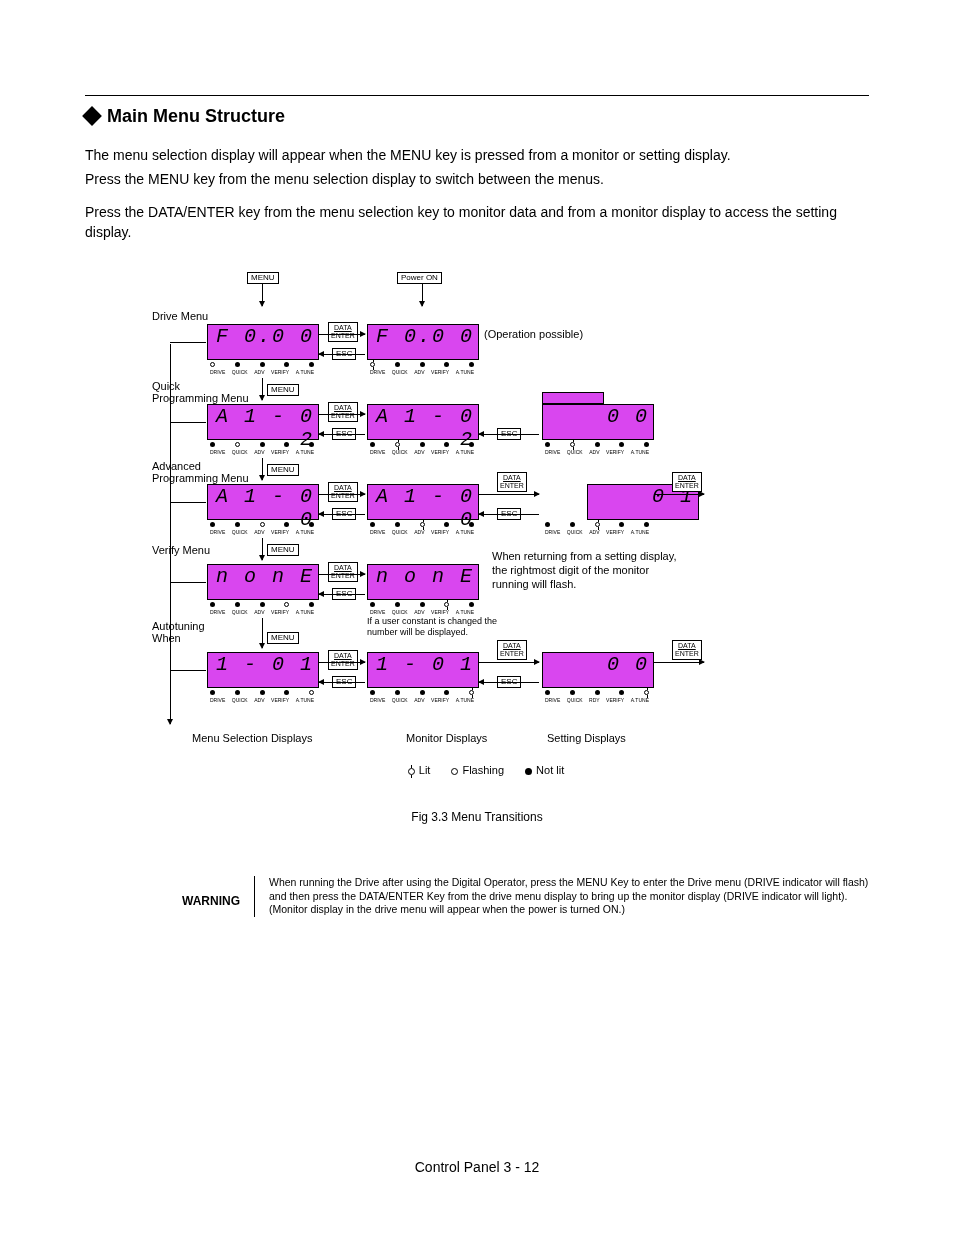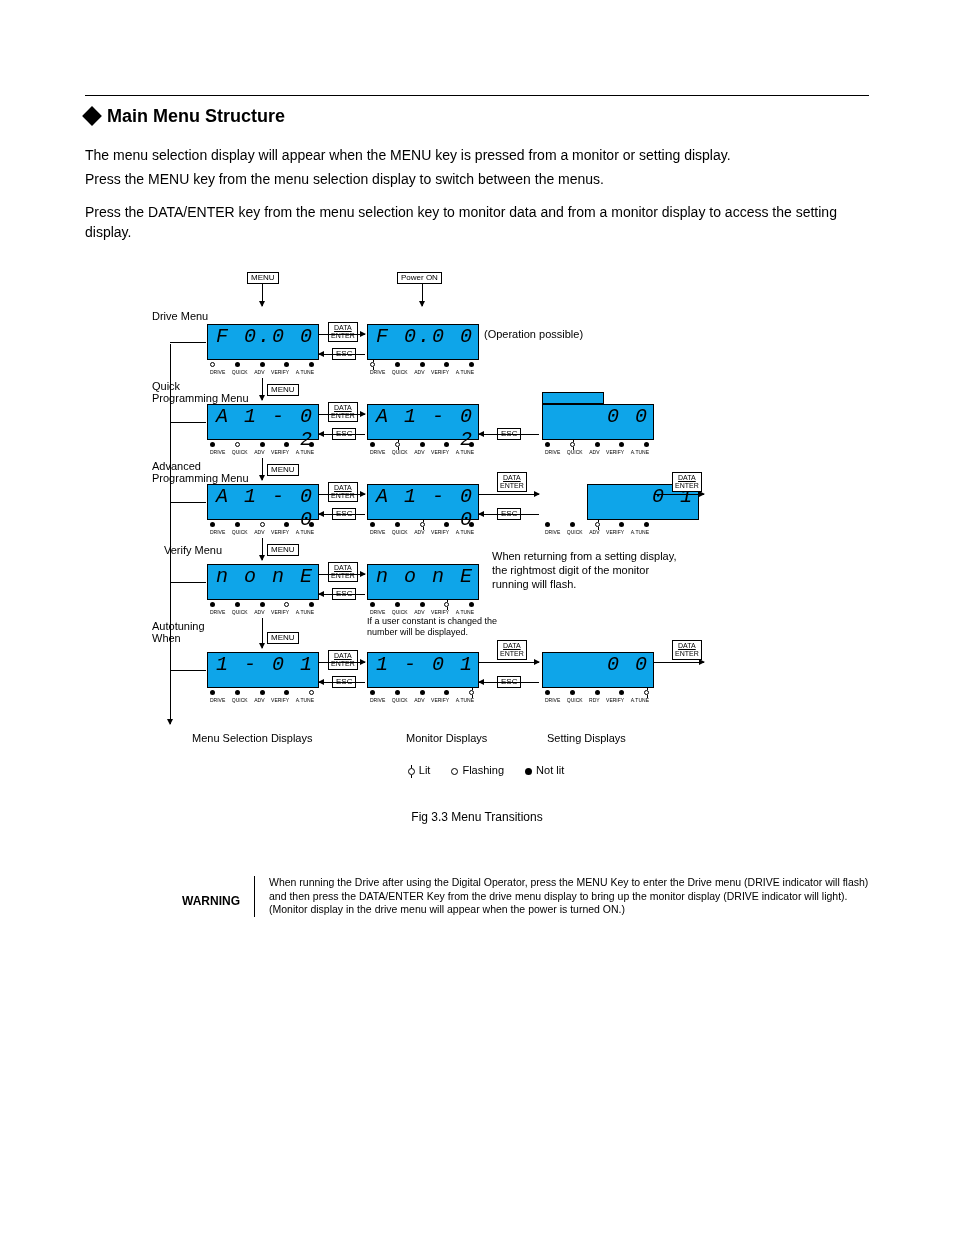--- a/index.html
+++ b/index.html
@@ -55,21 +55,21 @@
     line-height: 10px;
     text-align: center;
   }
   .btn.two { line-height: 8px; padding: 1px 2px; font-size: 7px; }
   .btn .u { text-decoration: underline; display:block; }
   .lbl { position: absolute; font-size: 11px; }
   .lcd {
     position: absolute;
     width: 110px; height: 34px;
     border: 1px solid #000;
-    background: #0ea5e9;
+    background: #d946ef;
   }
   .lcd .seg {
     font-family: "Courier New", monospace;
     font-size: 20px;
     letter-spacing: 2px;
     text-align: right;
     padding: 0 4px;
     font-style: italic;
   }
   .lcd-leds {
@@ -306,21 +306,21 @@
     <div class="btn" style="left:180px; top:236px;">ESC</div>
     <div class="arrow-h r" style="left:167px; top:222px; width:46px;"></div>
     <div class="arrow-h l" style="left:167px; top:242px; width:46px;"></div>
     <div class="btn two" style="left:345px; top:200px;"><span class="u">DATA</span><span>ENTER</span></div>
     <div class="btn" style="left:345px; top:236px;">ESC</div>
     <div class="arrow-h r" style="left:327px; top:222px; width:60px;"></div>
     <div class="arrow-h l" style="left:327px; top:242px; width:60px;"></div>
     <div class="btn two" style="left:520px; top:200px;"><span class="u">DATA</span><span>ENTER</span></div>
     <div class="arrow-h r" style="left:502px; top:222px; width:50px;"></div>
 
-    <div class="lbl" style="left:12px; top:272px;">Verify Menu</div>
+    <div class="lbl" style="left:0; top:272px;">Verify Menu</div>
     <div class="btn" style="left:115px; top:272px;">MENU</div>
     <div class="arrow-v" style="left:110px; top:266px; height:22px;"></div>
 
     <div class="lcd" style="left:55px; top:292px;">
         <div class="seg">n o n E</div>
       </div>
     <div class="lcd-leds" style="left:55px; top:330px;">
         <span class="led"></span>
         <span class="led"></span>
         <span class="led"></span>
@@ -448,13 +448,14 @@
     </div>
   </div>
 
   <div class="caption">Fig 3.3  Menu Transitions</div>
 
   <div class="warning-wrap">
     <div class="warning-lbl">WARNING</div>
     <div class="warning-txt">When running the Drive after using the Digital Operator, press the MENU Key to enter the Drive menu (DRIVE indicator will flash) and then press the DATA/ENTER Key from the drive menu display to bring up the monitor display (DRIVE indicator will light). (Monitor display in the drive menu will appear when the power is turned ON.)</div>
   </div>
 
+  <div class="footer">Control Panel  3 - 12</div>
 </div>
 
 </body></html>

